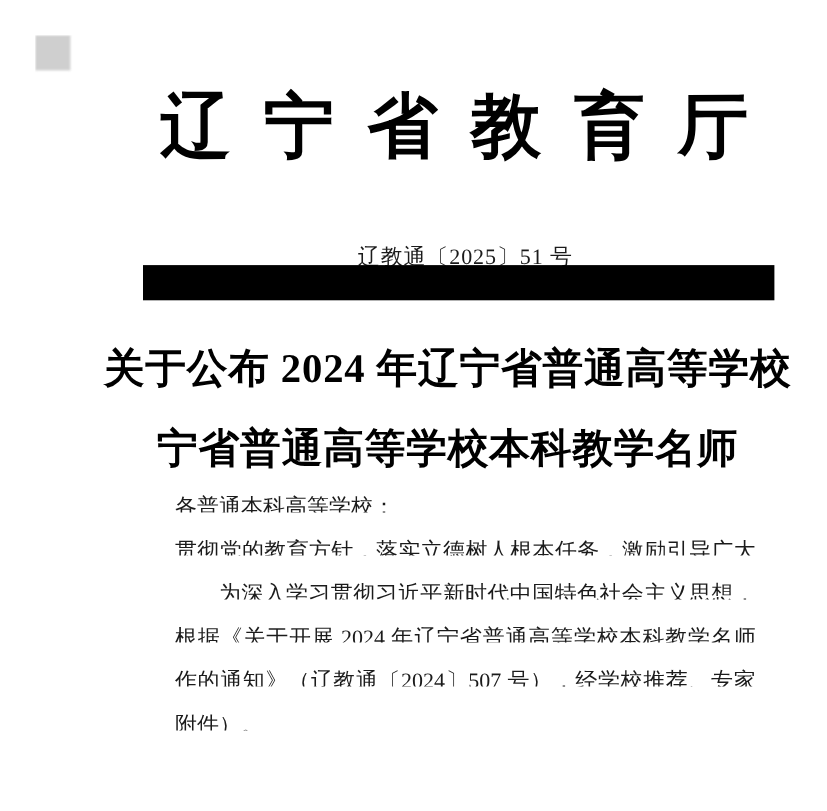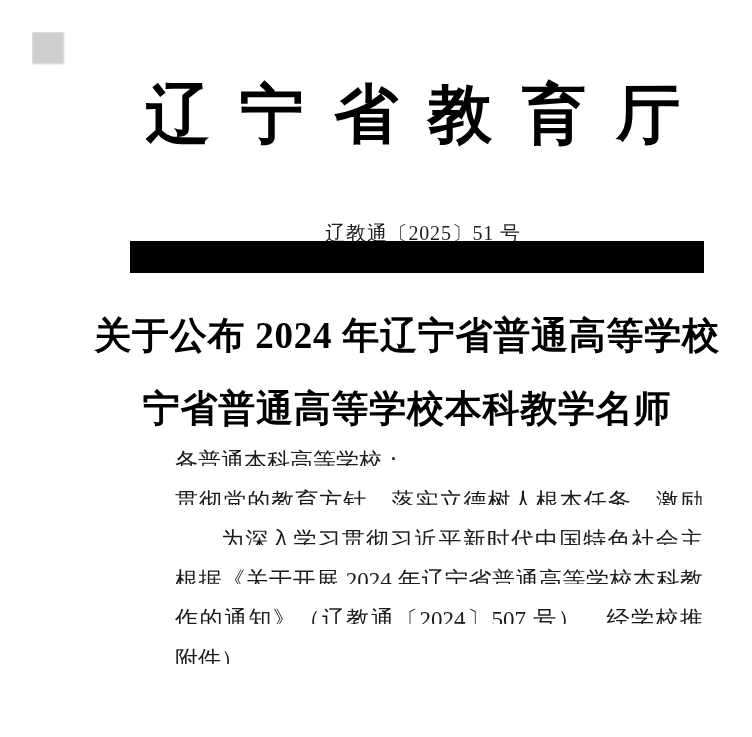--- a/index.html
+++ b/index.html
@@ -51,23 +51,23 @@
     padding-right: 18px;
     text-align: center;
     font-size: 37px;
     font-weight: bold;
     line-height: 41px;
     color: var(--heading-ink);
     letter-spacing: 0.02em;
   }
   .doc-body {
     position: absolute;
-    top: 378px; left: 111px;
+    top: 378px; left: 95px;
     width: 592px;
-    font-size: 23px;
+    font-size: 20px;
     line-height: 39.6px;
     color: var(--ink);
   }
   .line { height: 39.6px; overflow: hidden; }
   .just { text-align: justify; text-align-last: justify; }
   .indent { text-indent: 2em; }
   .smudge {
     position: absolute;
     top: 0; left: 0;
     width: 27px; height: 13px;

